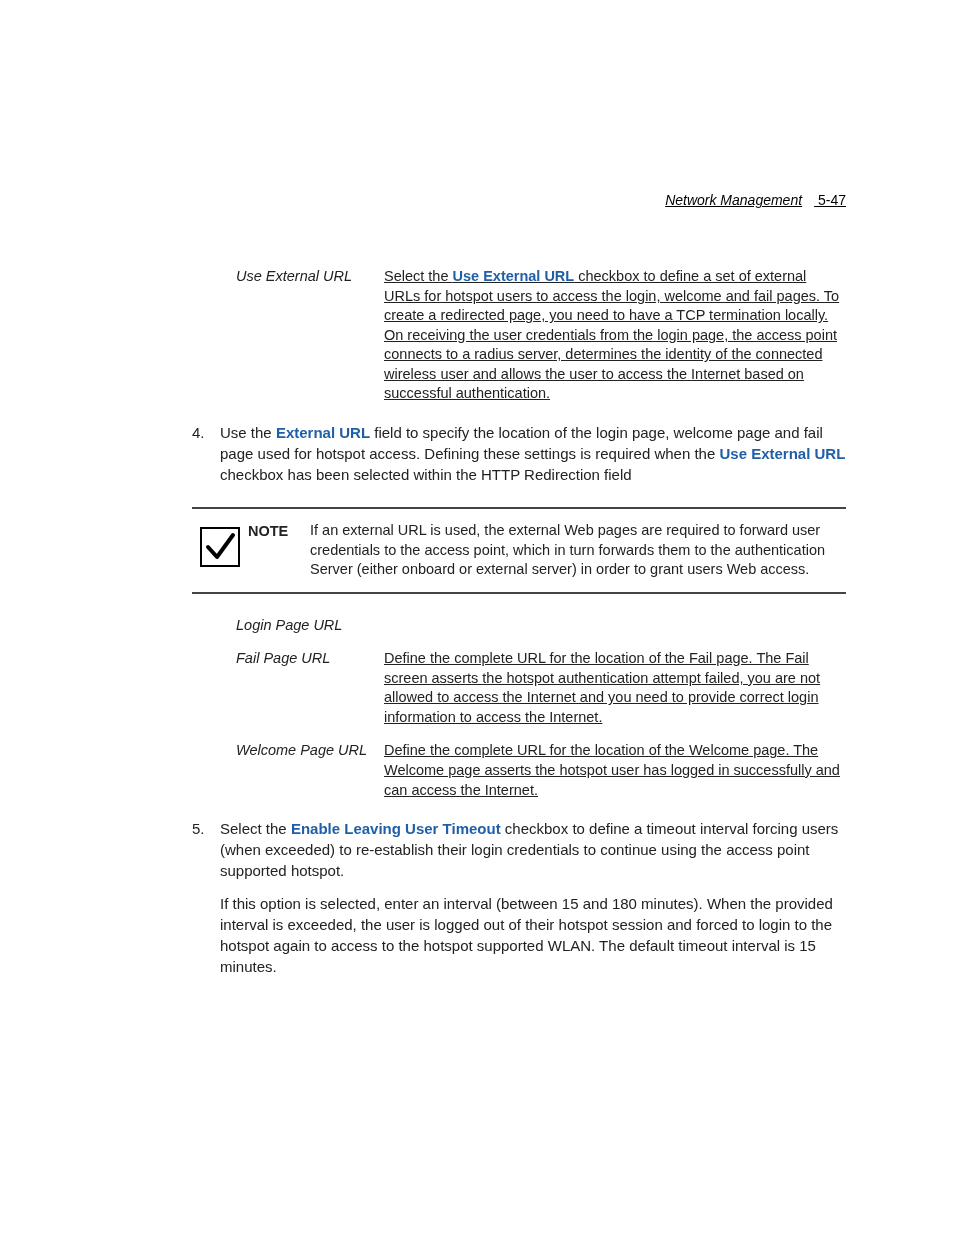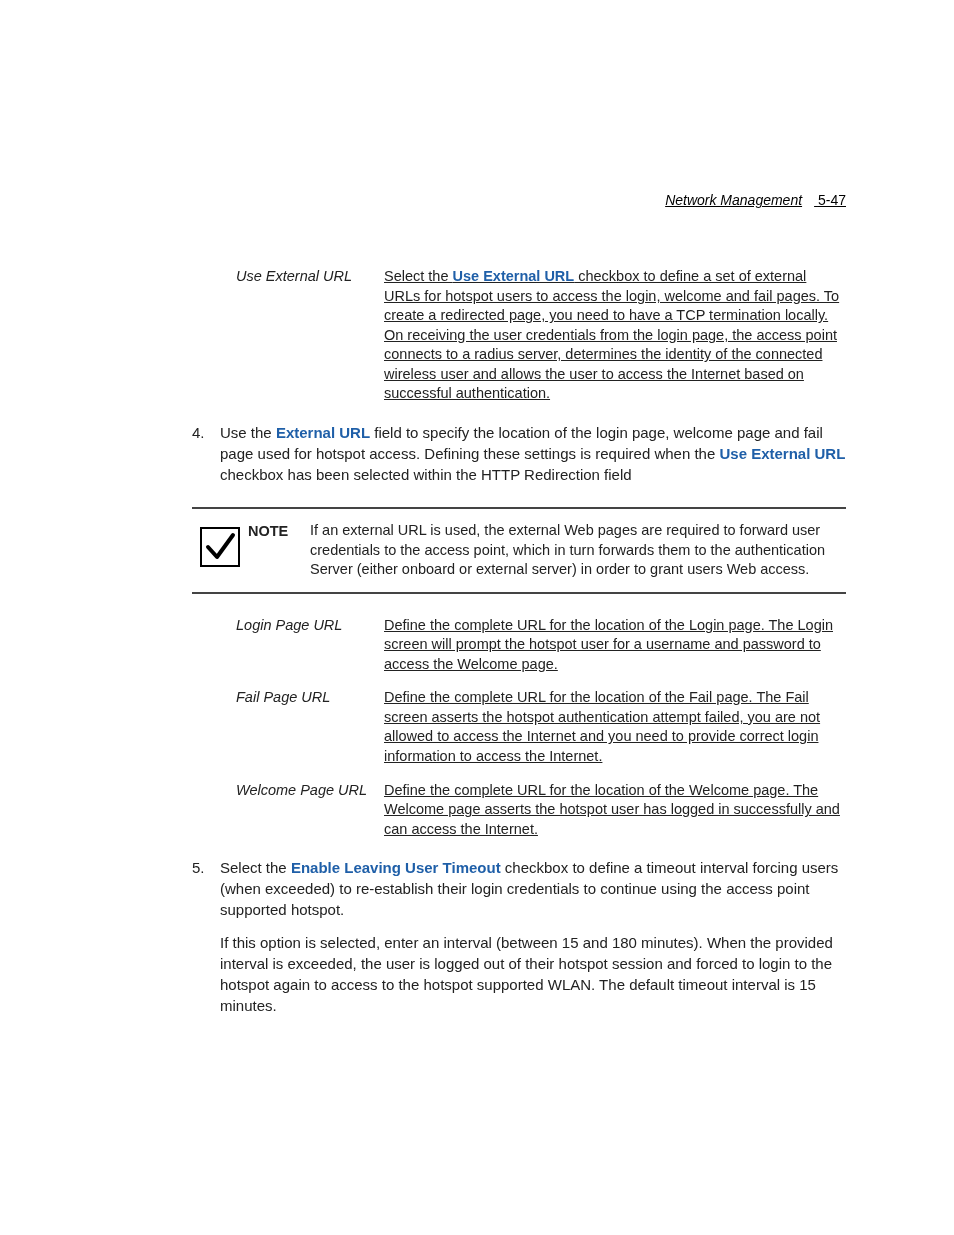--- a/index.html
+++ b/index.html
@@ -138,21 +138,20 @@
           <path d="M8 20 L17 30 L33 8" fill="none" stroke="#000" stroke-width="4" stroke-linecap="round" stroke-linejoin="round"></path>
         </svg>
       </div>
       <div class="note-label">NOTE</div>
       <div class="note-text">If an external URL is used, the external Web pages are required to forward user credentials to the access point, which in turn forwards them to the authentication Server (either onboard or external server) in order to grant users Web access.</div>
     </div>
 
     <div class="def-table">
       <div class="def-row">
         <div class="def-term">Login Page URL</div>
-        <div class="def-desc">Define the complete URL for the location of the Login page. The Login screen will prompt the hotspot user for a username and password to access the Welcome page.</div>
       </div>
       <div class="def-row">
         <div class="def-term">Fail Page URL</div>
         <div class="def-desc">Define the complete URL for the location of the Fail page. The Fail screen asserts the hotspot authentication attempt failed, you are not allowed to access the Internet and you need to provide correct login information to access the Internet.</div>
       </div>
       <div class="def-row">
         <div class="def-term">Welcome Page URL</div>
         <div class="def-desc">Define the complete URL for the location of the Welcome page. The Welcome page asserts the hotspot user has logged in successfully and can access the Internet.</div>
       </div>
     </div>

